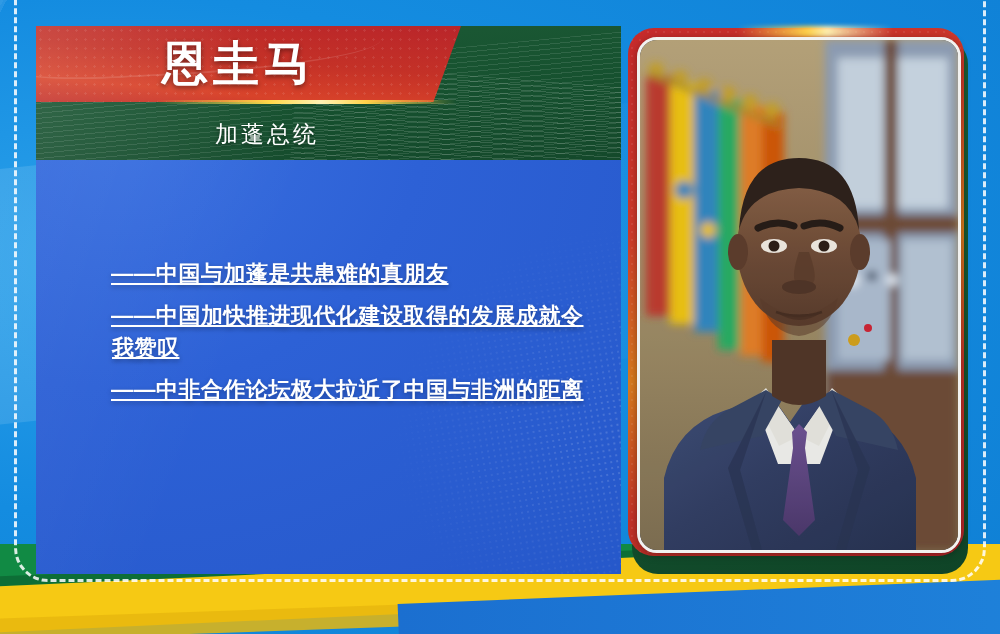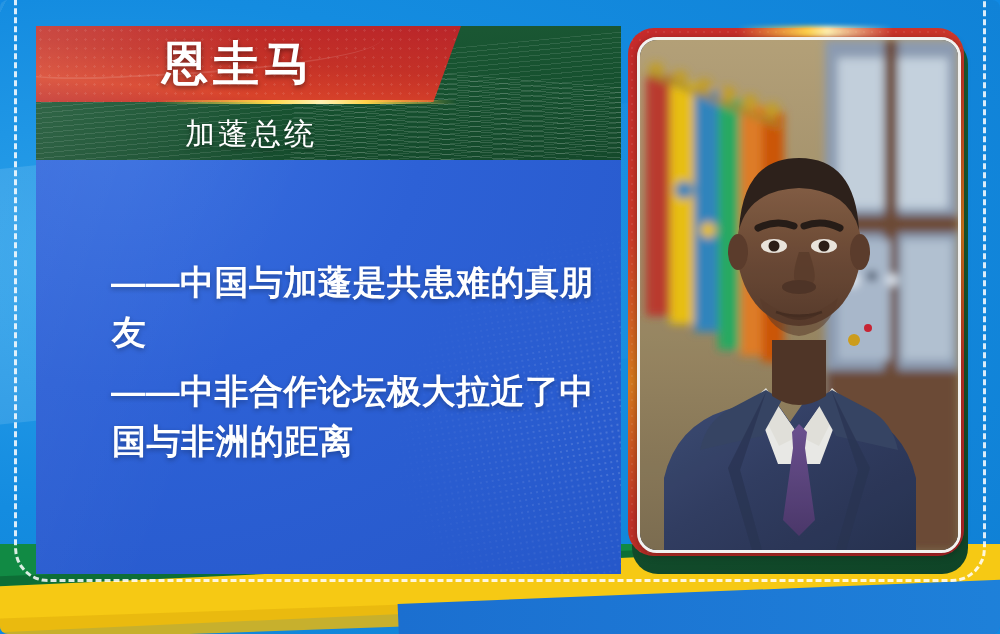--- a/index.html
+++ b/index.html
@@ -7,21 +7,20 @@
     width:1000px;height:634px;overflow:hidden;
     font-family:"Liberation Sans","DejaVu Sans",sans-serif;
     background:#1189e2;
   }
 
   
   #stage{
     position:relative;width:1000px;height:634px;overflow:hidden;
     background:
       radial-gradient(120% 90% at 10% 40%, #2aa0ea 0%, #148ce0 45%, #0f7fd4 100%);
-    border-radius: 8px;
   }
 
   
   .bg-sheen{
     position:absolute;inset:0;
     background:
       linear-gradient(118deg, rgba(255,255,255,.10) 0 6px, rgba(255,255,255,0) 6px 60px),
       linear-gradient(118deg, rgba(255,255,255,.06) 0 3px, rgba(255,255,255,0) 3px 38px);
     opacity:.8;pointer-events:none;
   }
@@ -136,31 +135,31 @@
     filter:blur(.4px);
   }
 
   .hdr-title{
     position:absolute;left:0;top:0;width:405px;height:76px;
     display:flex;align-items:center;justify-content:center;
     color:#fff;font-size:46px;font-weight:bold;letter-spacing:5px;
     text-shadow:0 2px 5px rgba(0,0,0,.45);
   }
   .hdr-sub{
-    position:absolute;left:0;top:82px;width:430px;height:52px;
+    position:absolute;left:16px;top:82px;width:430px;height:52px;
     display:flex;align-items:center;justify-content:center;
-    color:#fff;font-size:30px;letter-spacing:3px;
+    color:#fff;font-size:23px;letter-spacing:3px;
     text-shadow:0 2px 4px rgba(0,0,0,.45);
   }
 
   
   .quotes{
     position:absolute;left:76px;top:232px;width:490px;
-    color:#fff;font-size:34px;line-height:1.46;font-weight:bold;
-    letter-spacing:.5px;text-shadow:0 2px 5px rgba(0,0,0,.30);
+    color:#fff;font-size:22px;line-height:1.46;font-weight:bold;
+    letter-spacing:.5px;text-shadow:0 2px 5px rgba(0,0,0,.30);text-decoration:underline;
   }
   .quote-line{margin:0 0 10px 0;text-indent:-1px;}
 
   
   .logo{position:absolute;left:44px;bottom:58px;width:62px;height:62px;}
   .logo svg{display:block;}
 
   
   .photo-wrap{position:absolute;left:628px;top:28px;width:340px;height:546px;}
   .ph-green{
@@ -226,20 +225,21 @@
       <div class="rcurve"></div>
       <div class="rsheen"></div>
     </div>
     <div class="hdr-gold-line"></div>
 
     <div class="hdr-title">恩圭马</div>
     <div class="hdr-sub">加蓬总统</div>
 
     <div class="quotes">
       <p class="quote-line">——中国与加蓬是共患难的真朋友</p>
+      <p class="quote-line">——中国加快推进现代化建设取得的发展成就令我赞叹</p>
       <p class="quote-line">——中非合作论坛极大拉近了中国与非洲的距离</p>
     </div>
 
   </div>
 
   <div class="photo-wrap">
     <div class="ph-green"></div>
     <div class="ph-red">
       <div class="pdots"></div>
     </div>

